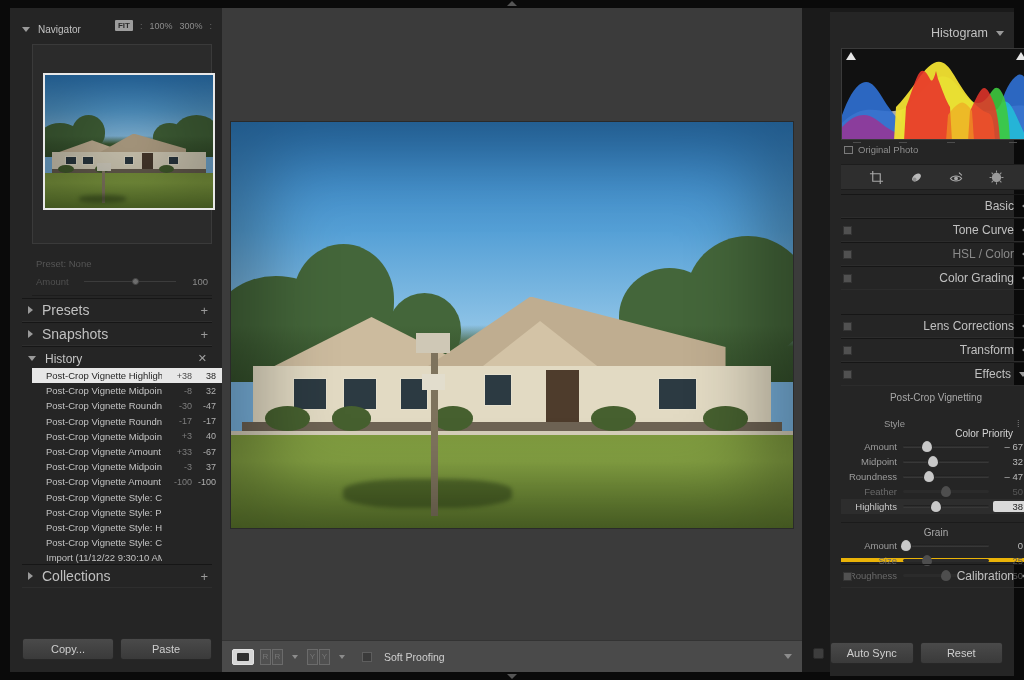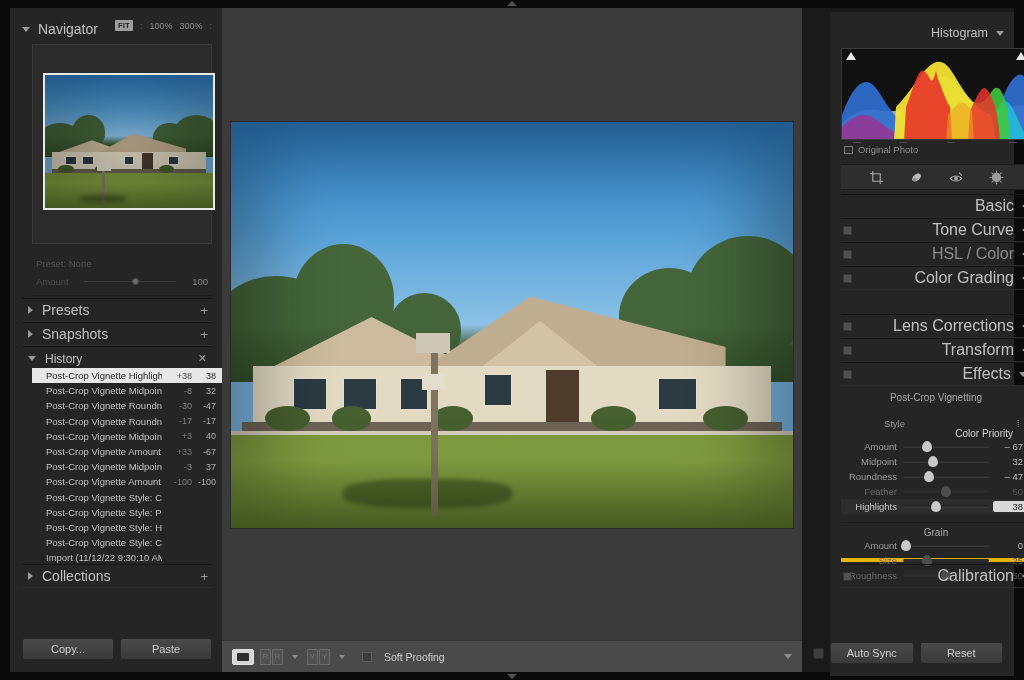--- a/index.html
+++ b/index.html
@@ -72,21 +72,21 @@
     border-right: 5.5px solid #9a9a9a;
   }
 
   
   .nav-head {
     position: absolute; left: 12px; top: 10px;
     width: 190px; height: 22px;
     display: flex; align-items: center;
   }
   .nav-head .tri-down { margin-right: 8px; }
-  .nav-title { color: #c2c2c2; font-size: 14px; }
+  .nav-title { color: #c2c2c2; font-size: 10px; }
   .nav-zooms {
     position: absolute; right: 0; top: 2px;
     display: flex; align-items: center; gap: 7px;
     font-size: 9px; color: #8e8e8e;
   }
   .zoom-fit {
     background: #9d9d9d; color: #2a2a2a;
     padding: 1px 3px; font-size: 8px; font-weight: bold;
     border-radius: 1px;
   }
@@ -390,21 +390,21 @@
     display: flex; align-items: center; justify-content: flex-end;
     border-top: 1px solid #161616;
     border-bottom: 1px solid #2c2c2c;
   }
   .sec-sw {
     position: absolute; left: 2px;
     width: 9px; height: 9px;
     background: #515151;
     border: 1px solid #343434;
   }
-  .sec-name { color: #c0c0c0; font-size: 16px; margin-right: 8px; }
+  .sec-name { color: #c0c0c0; font-size: 12px; margin-right: 8px; }
   .sec-name.dim { color: #8a8a8a; }
   .sec .tri-left, .sec .tri-down { margin-right: 4px; }
 
   
   .eff-body {
     position: absolute; left: 11px; top: 374px;
     width: 190px; height: 176px;
     background: #252525;
     border-bottom: 4px solid #eab308;
   }

